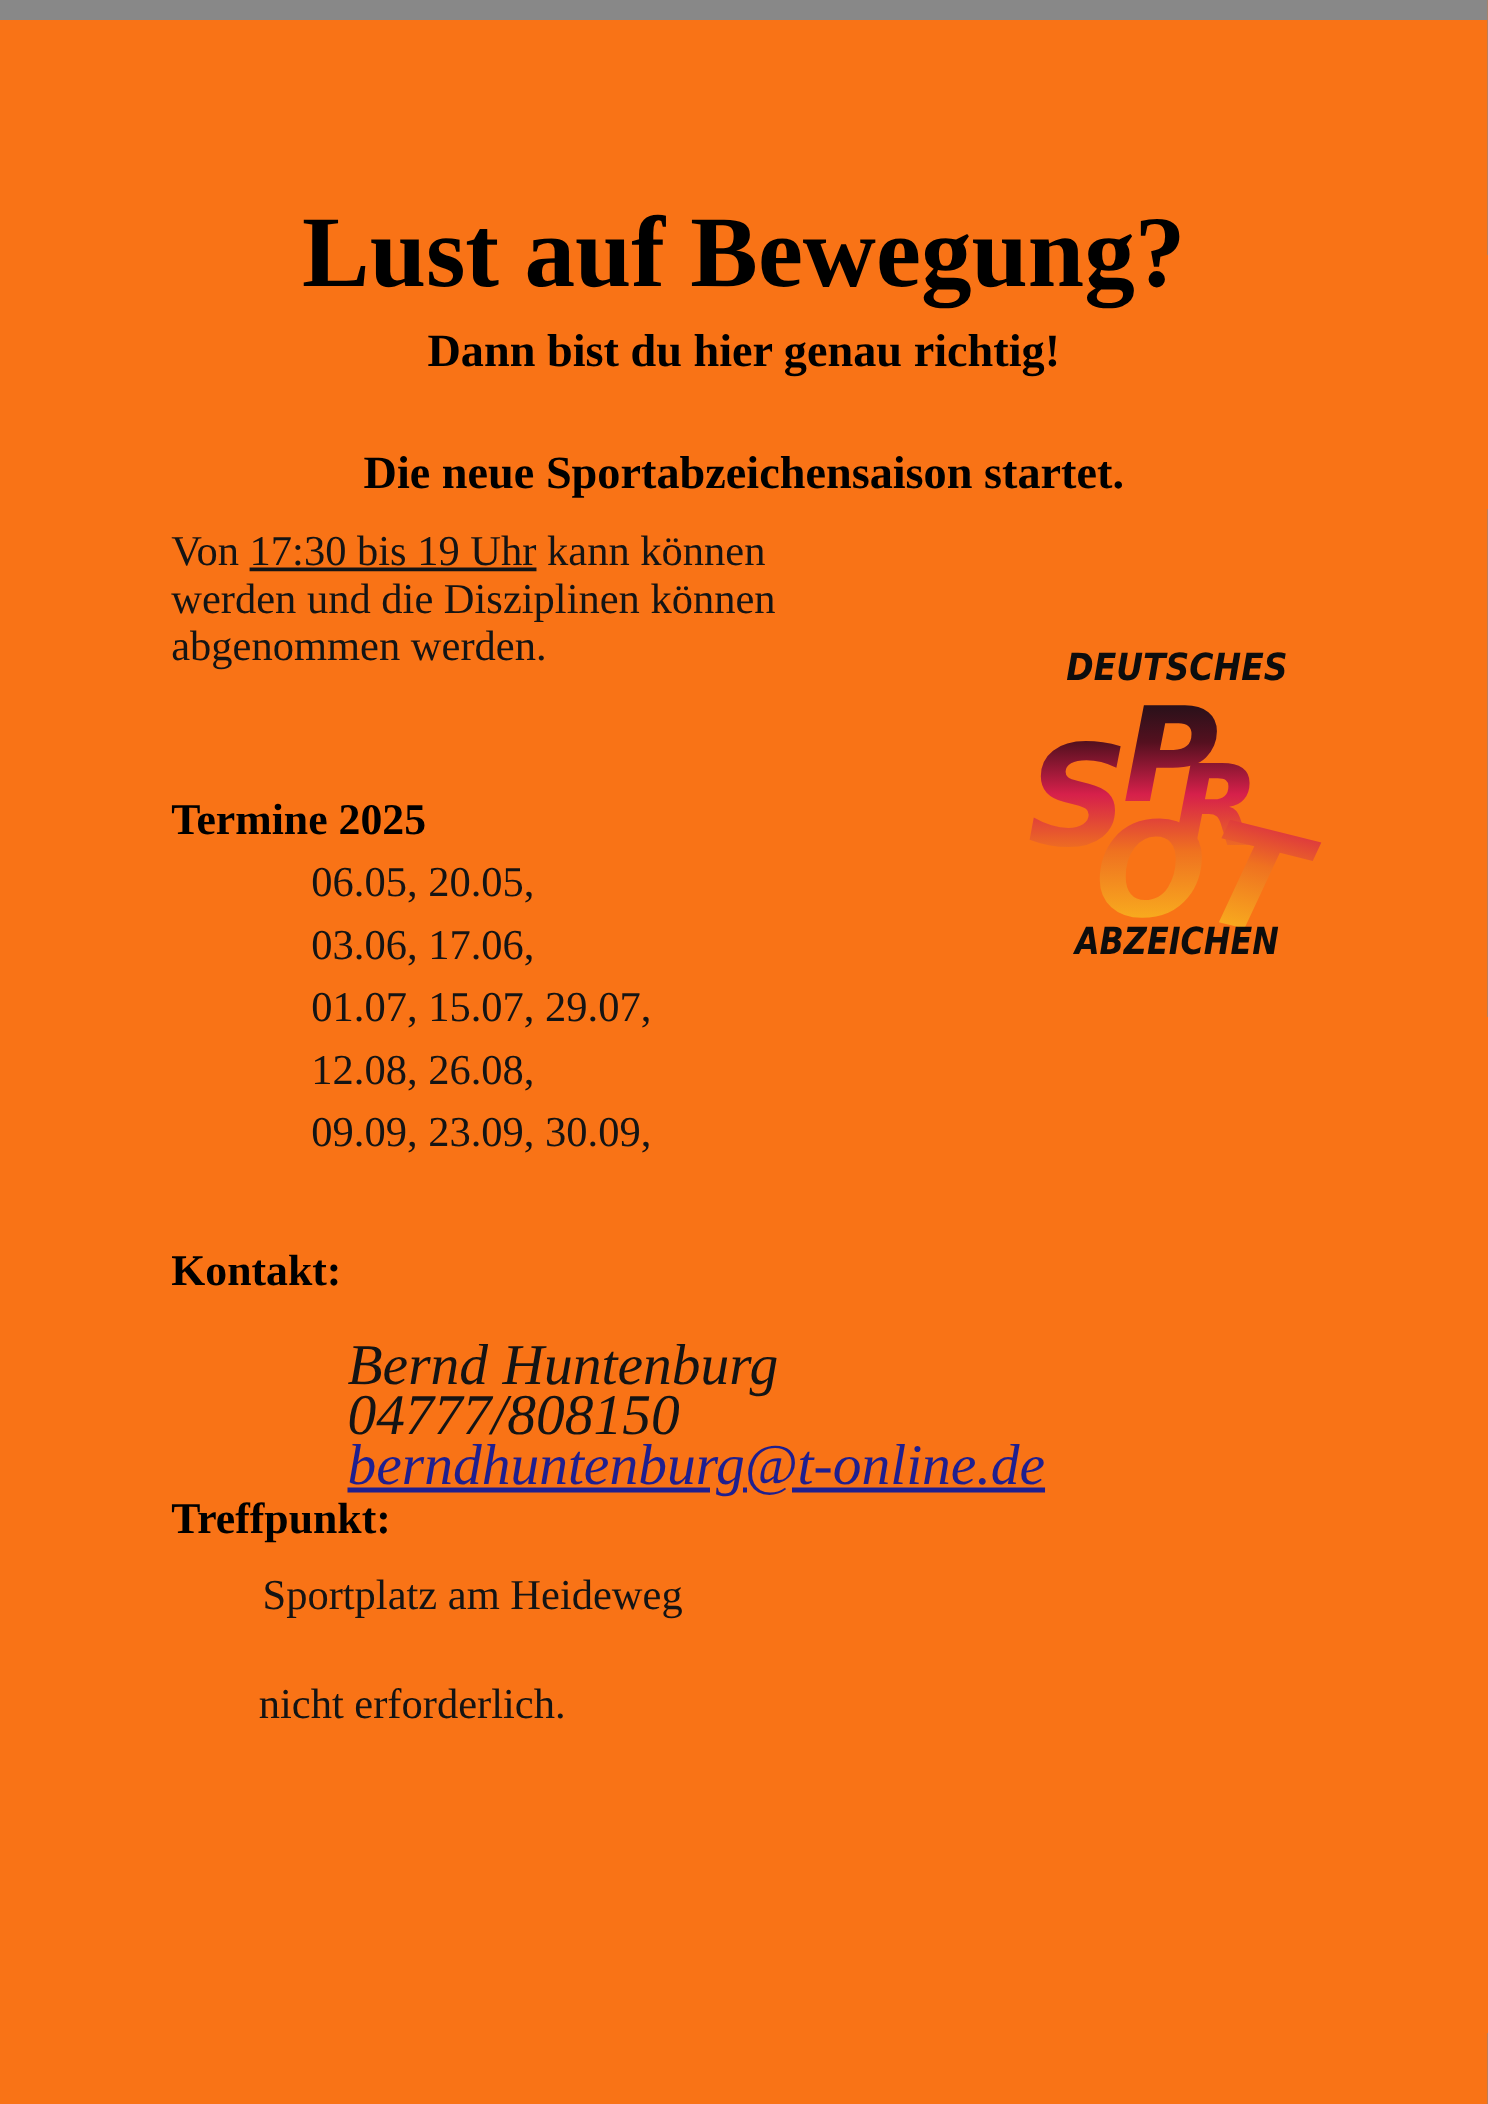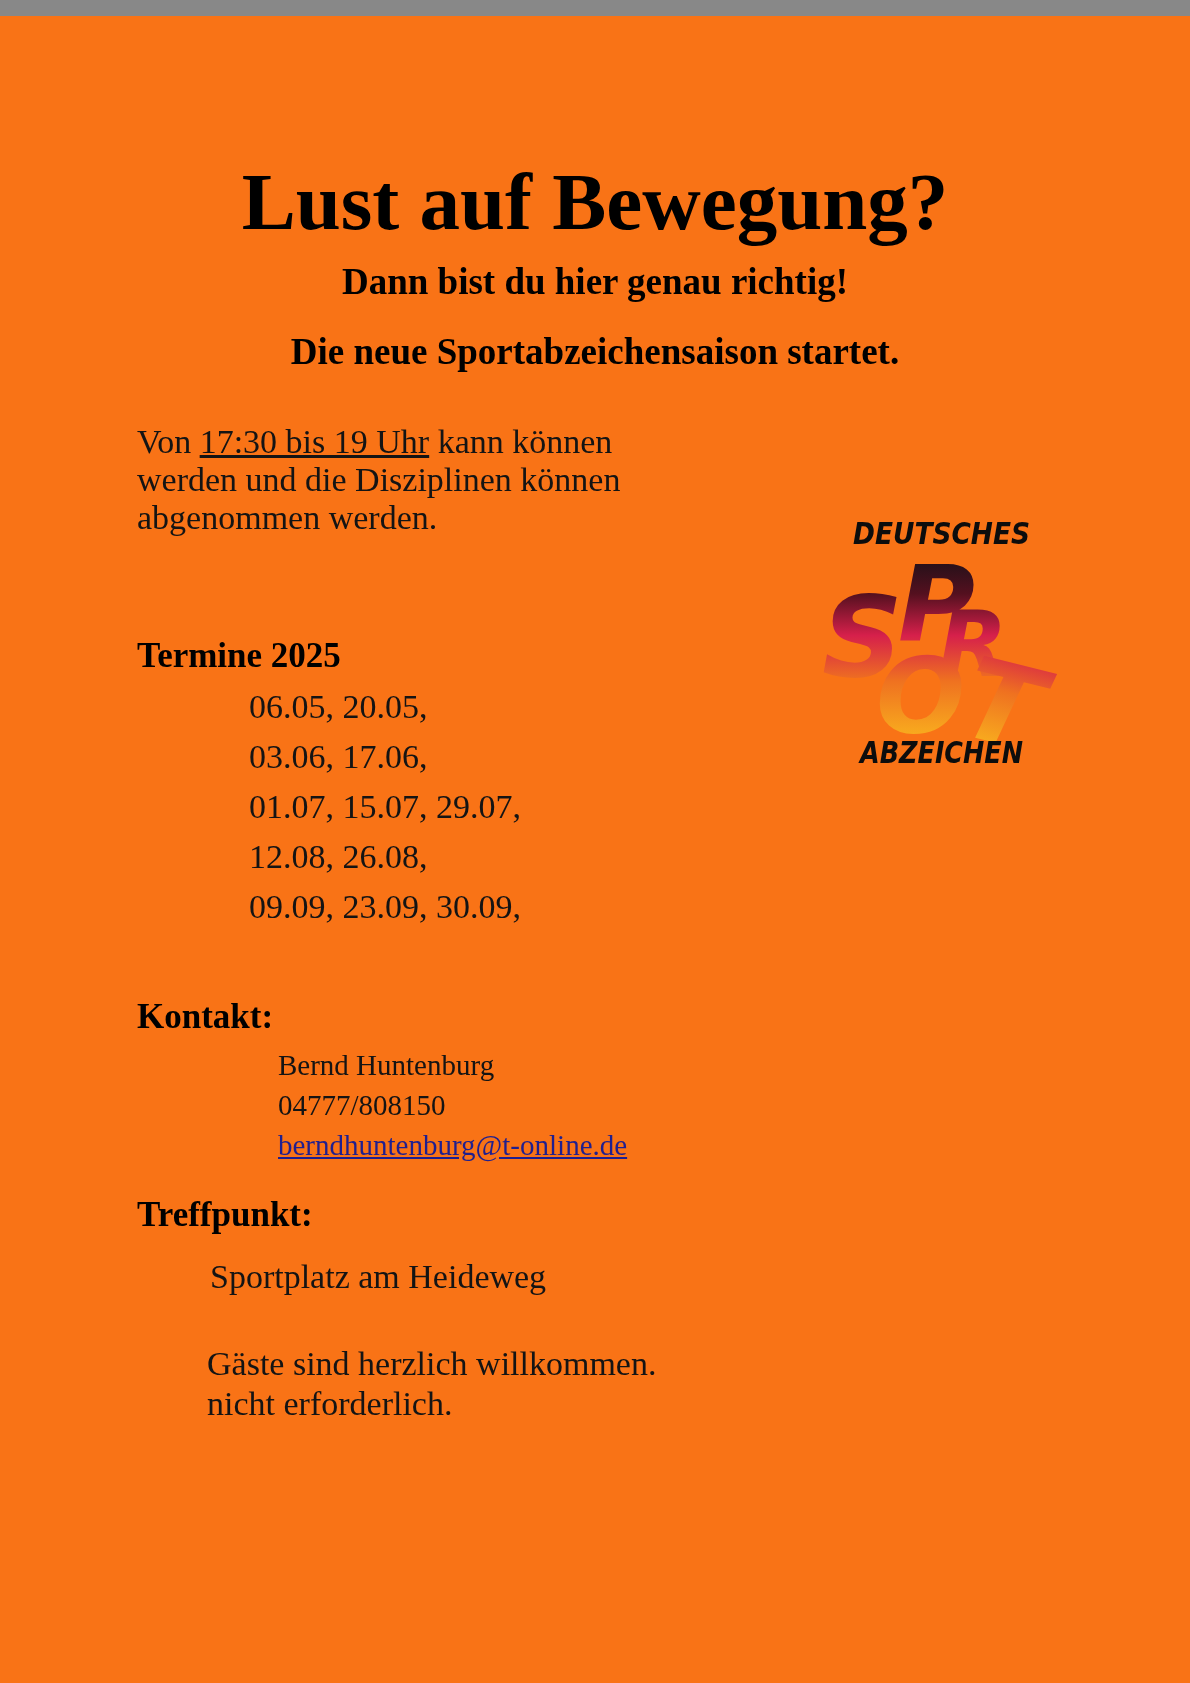--- a/index.html
+++ b/index.html
@@ -18,43 +18,43 @@
     top:146px;
     font-size:81px;font-weight:bold;color:#000;
     line-height:1;white-space:nowrap;
   }
   .subtitle{
     top:246px;
     font-size:37px;font-weight:bold;color:#000;
     line-height:1.1;white-space:nowrap;
   }
   .season{
-    top:316px;
+    top:343px;
     font-size:37px;font-weight:bold;color:#000;
     line-height:1.1;white-space:nowrap;
   }
   .intro{
     left:137px;top:407px;width:520px;
     font-size:34px;line-height:38px;
   }
   .intro .time{text-decoration:underline;}
   .sec-heading{
     left:137px;
     font-size:35px;font-weight:bold;color:#000;
     line-height:1.2;white-space:nowrap;
   }
   .termine-heading{top:619px;}
   .dates{
     left:249px;top:666px;
     font-size:34px;line-height:50px;white-space:nowrap;
   }
   .kontakt-heading{top:980px;}
   .kontakt-lines{
-    left:278px;top:1029px;
-    font-size:29px;line-height:40px;white-space:nowrap;
+    left:278px;top:1056px;
+    font-size:46px;line-height:40px;white-space:nowrap;font-style:italic;
   }
   .email-link{color:#1f1f8f;text-decoration:underline;cursor:pointer;}
   .treffpunkt-heading{top:1178px;}
   .location{
     left:210px;top:1242px;
     font-size:34px;line-height:38px;white-space:nowrap;
   }
   .guests{
     left:207px;top:1328px;
     font-size:34px;line-height:40px;white-space:nowrap;
@@ -94,21 +94,20 @@
     <div>Bernd Huntenburg</div>
     <div>04777/808150</div>
     <div><a class="email-link">berndhuntenburg@t-online.de</a></div>
   </div>
 
   <div class="abs sec-heading treffpunkt-heading">Treffpunkt:</div>
 
   <div class="abs location">Sportplatz am Heideweg</div>
 
   <div class="abs guests">
-    <div>Gäste sind herzlich willkommen.</div>
     <div>nicht erforderlich.</div>
   </div>
 
   <svg class="abs logo" width="260" height="270" viewBox="0 0 260 270">
     <defs>
       <linearGradient id="sportGrad" gradientUnits="userSpaceOnUse" x1="0" y1="43" x2="0" y2="224">
         <stop offset="0" stop-color="#1a1118"></stop>
         <stop offset="0.22" stop-color="#54101f"></stop>
         <stop offset="0.45" stop-color="#d6204b"></stop>
         <stop offset="0.70" stop-color="#ef7120"></stop>

